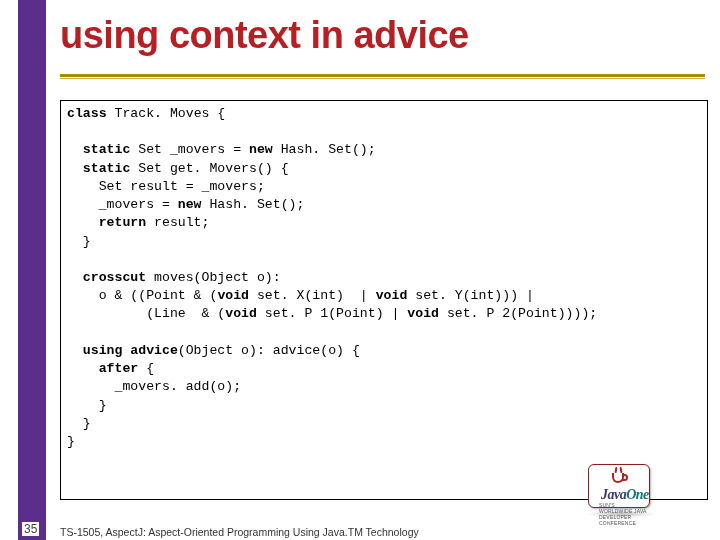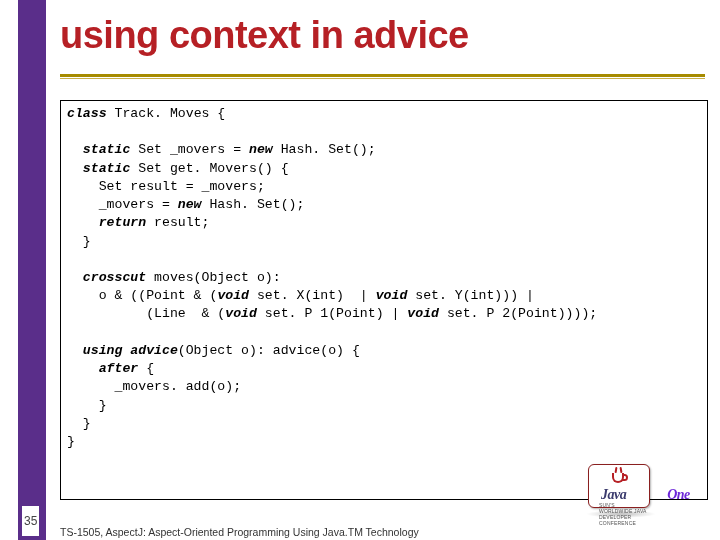--- a/index.html
+++ b/index.html
@@ -5,35 +5,35 @@
   * { margin: 0; padding: 0; box-sizing: border-box; }
   html, body { width: 720px; height: 540px; overflow: hidden; font-family: Arial, Helvetica, sans-serif; background: #fff; }
   .slide { position: relative; width: 676px; height: 540px; }
   .left-bar { position: absolute; left: 18px; top: 0; width: 28px; height: 540px; background: #5a2e8a; }
   .title-area { position: absolute; left: 60px; top: 14px; right: 10px; }
   .title { font-size: 38px; font-weight: bold; color: #b62025; letter-spacing: -0.5px; }
   .gold-rule { position: absolute; left: 60px; top: 74px; width: 645px; height: 3px; background: #a68b00; }
   .gold-rule-thin { position: absolute; left: 60px; top: 78px; width: 645px; height: 1px; background: #c9b04a; }
   .code-box { position: absolute; left: 60px; top: 100px; width: 648px; height: 400px; border: 1px solid #000; background: #fff; padding: 4px 6px; }
   .code { font-family: "Courier New", Courier, monospace; font-size: 13.2px; line-height: 1.38; white-space: pre; color: #000; }
-  .kw { font-weight: bold; font-style: italic; }
-  .page-num { position: absolute; left: 22px; bottom: 4px; font-size: 12px; color: #444; background: #fff; padding: 8px 2px; }
+  .kw { font-weight: bold; }
+  .page-num { position: absolute; left: 22px; bottom: 4px; font-size: 12px; color: #444; background: #fff; padding: 0 2px; }
   .footer { position: absolute; left: 60px; bottom: 2px; font-size: 10.5px; color: #333; }
   .logo { position: absolute; right: 18px; bottom: 22px; width: 76px; height: 56px; }
   .logo-shadow { position: absolute; right: 2px; bottom: 0; width: 70px; height: 8px; background: radial-gradient(ellipse at center, rgba(0,0,0,0.25), rgba(0,0,0,0) 70%); border-radius: 50%; }
   .logo-plaque { position: absolute; left: 6px; top: 2px; width: 62px; height: 44px; background: #fff; border: 1px solid #8a1f1f; border-radius: 6px; box-shadow: 1px 1px 2px rgba(0,0,0,0.3); }
   .logo-cup { position: absolute; left: 20px; top: 4px; width: 22px; height: 16px; }
   .cup-body { position: absolute; left: 3px; top: 4px; width: 12px; height: 10px; border: 2px solid #b62025; border-top: none; border-radius: 0 0 6px 6px; }
   .cup-handle { position: absolute; left: 13px; top: 5px; width: 6px; height: 7px; border: 2px solid #b62025; border-left: none; border-radius: 0 5px 5px 0; }
   .steam { position: absolute; left: 5px; top: -2px; width: 10px; height: 6px; }
   .steam::before, .steam::after { content: ""; position: absolute; width: 2px; height: 6px; background: #b62025; border-radius: 1px; }
   .steam::before { left: 1px; transform: rotate(10deg); }
   .steam::after { left: 6px; transform: rotate(-10deg); }
   .logo-java { position: absolute; left: 12px; top: 22px; font-family: Georgia, serif; font-weight: bold; font-style: italic; font-size: 14px; color: #3b3b6d; letter-spacing: -0.5px; }
-  .logo-one { color: #6d28d9; margin-left: 41px; }
+  .logo-one { color: #0f766e; }
   .logo-sub { position: absolute; left: 10px; top: 37px; font-size: 5px; color: #555; letter-spacing: 0.2px; }
 </style>
 </head>
 <body>
 
 <div class="slide">
   <div class="left-bar"></div>
 
   <div class="title-area">
     <div class="title">using context in advice</div>

